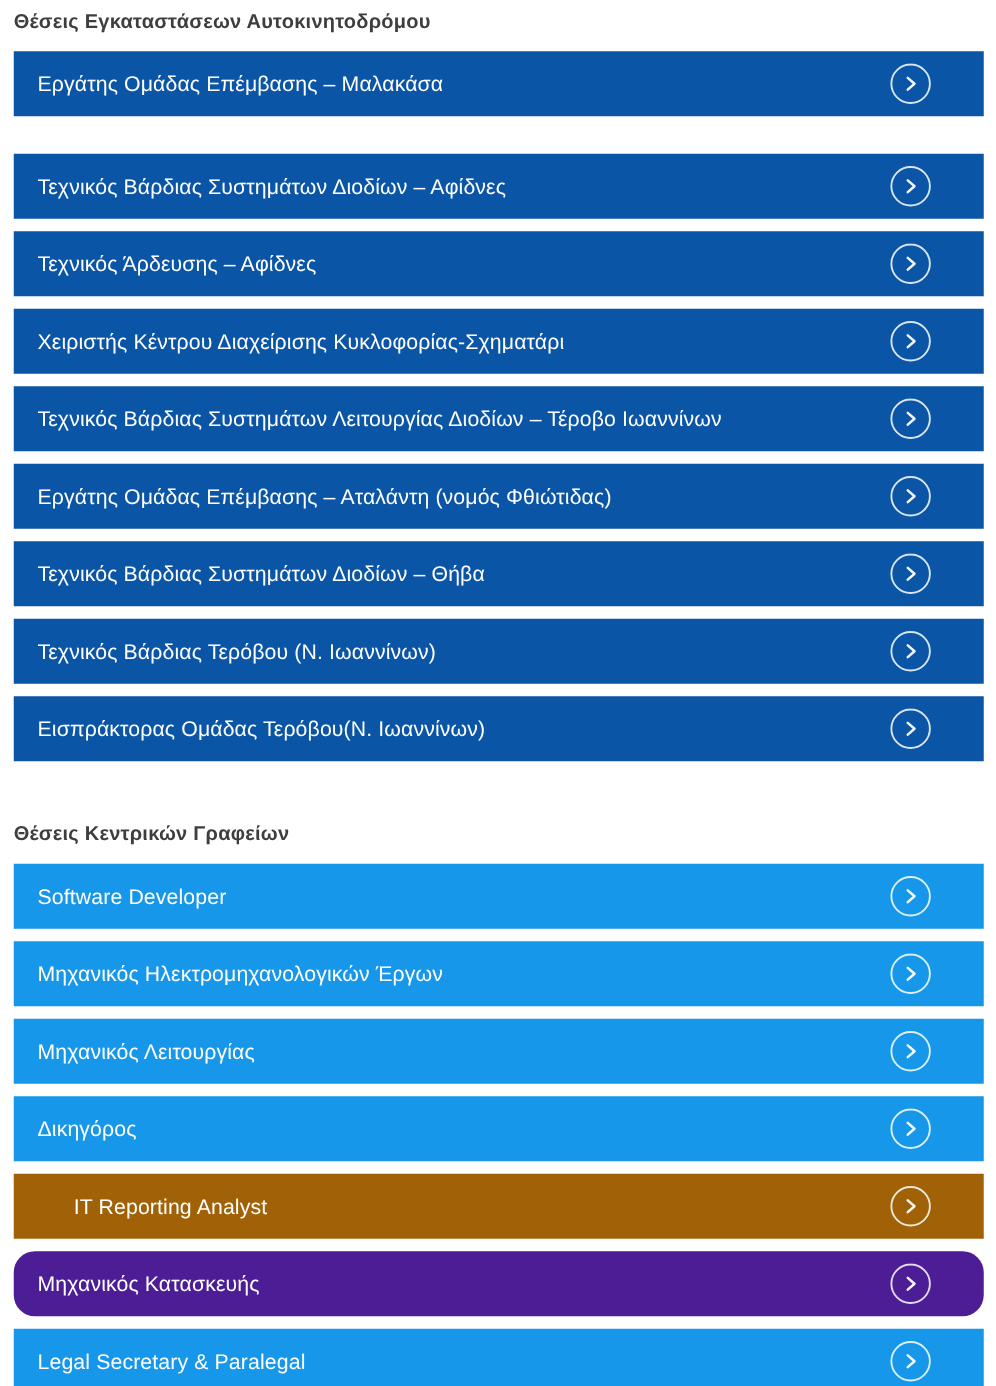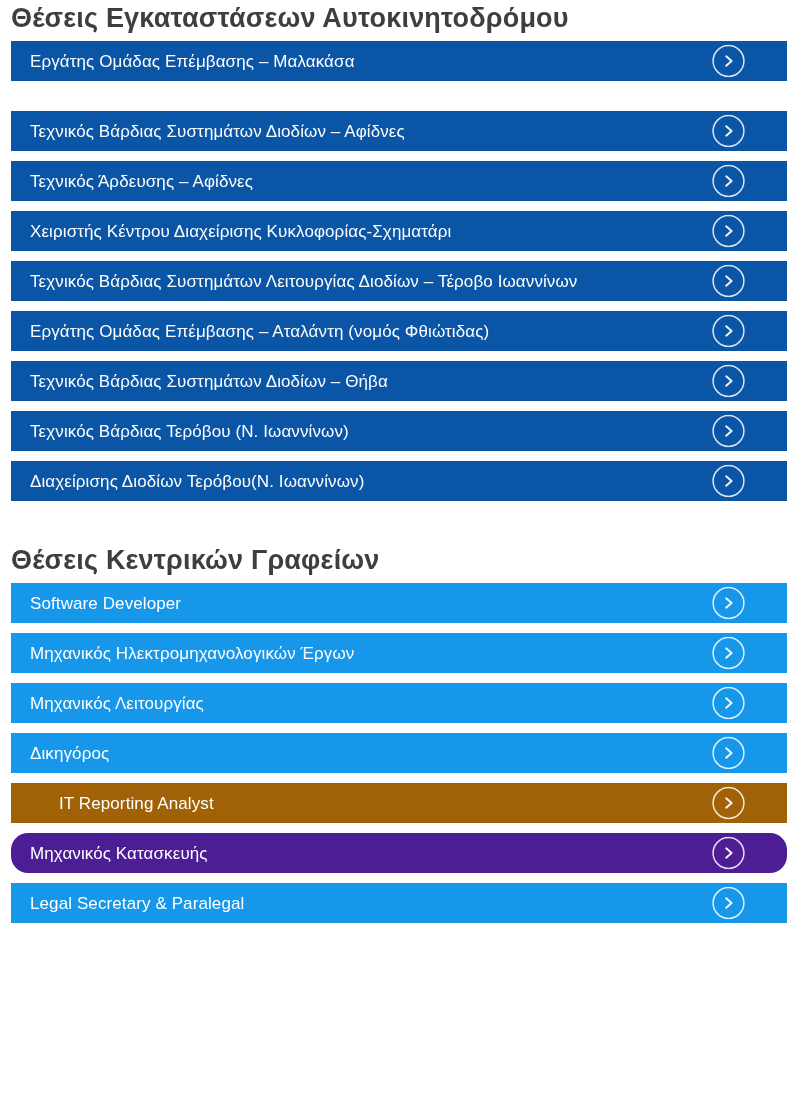--- a/index.html
+++ b/index.html
@@ -6,34 +6,34 @@
   html, body { margin: 0; padding: 0; }
   body {
     width: 797px;
     min-height: 1109px;
     background: #ffffff;
     font-family: "Liberation Sans", "DejaVu Sans", sans-serif;
   }
   .page { padding: 6px 10px 21px 11px; }
 
   .section-title {
-    font-size: 27px;
+    font-size: 16px;
     font-weight: 600;
     color: #3e3e3d;
     letter-spacing: 0.2px;
     margin: 0 0 11px 0;
     line-height: 24px;
   }
   .section-offset { margin-top: 47px; }
 
   .job-list .job-row {
     position: relative;
     display: flex;
     align-items: center;
-    height: 40px;
+    height: 52px;
     margin-bottom: 10px;
     padding-left: 19px;
     text-decoration: none;
     cursor: pointer;
   }
   .job-title {
     font-size: 17px;
     font-weight: 400;
     letter-spacing: 0.1px;
     white-space: nowrap;
@@ -125,21 +125,21 @@
         <a class="job-row" style="background: rgb(10, 85, 166); color: rgb(255, 255, 255);">
           <span class="job-title">Τεχνικός Βάρδιας Τερόβου (Ν. Ιωαννίνων)</span>
           <span class="chevron-circle">
             <svg width="33" height="33" viewBox="0 0 33 33" xmlns="http://www.w3.org/2000/svg">
               <circle cx="16.5" cy="16.5" r="15.4" fill="none" stroke="#ffffff" stroke-width="1.5" opacity="0.85"></circle>
               <path d="M14.2 11.8 L19.6 16.5 L14.2 21.2" fill="none" stroke="#ffffff" stroke-width="2" stroke-linecap="round" stroke-linejoin="round" opacity="0.95"></path>
             </svg>
           </span>
         </a>
         <a class="job-row" style="background: rgb(10, 85, 166); color: rgb(255, 255, 255);">
-          <span class="job-title">Διαχείρισης Διοδίων Τερόβου(Ν. Ιωαννίνων)</span>
+          <span class="job-title">Εισπράκτορας Ομάδας Τερόβου(Ν. Ιωαννίνων)</span>
           <span class="chevron-circle">
             <svg width="33" height="33" viewBox="0 0 33 33" xmlns="http://www.w3.org/2000/svg">
               <circle cx="16.5" cy="16.5" r="15.4" fill="none" stroke="#ffffff" stroke-width="1.5" opacity="0.85"></circle>
               <path d="M14.2 11.8 L19.6 16.5 L14.2 21.2" fill="none" stroke="#ffffff" stroke-width="2" stroke-linecap="round" stroke-linejoin="round" opacity="0.95"></path>
             </svg>
           </span>
         </a>
       </div>
   </section>
 

